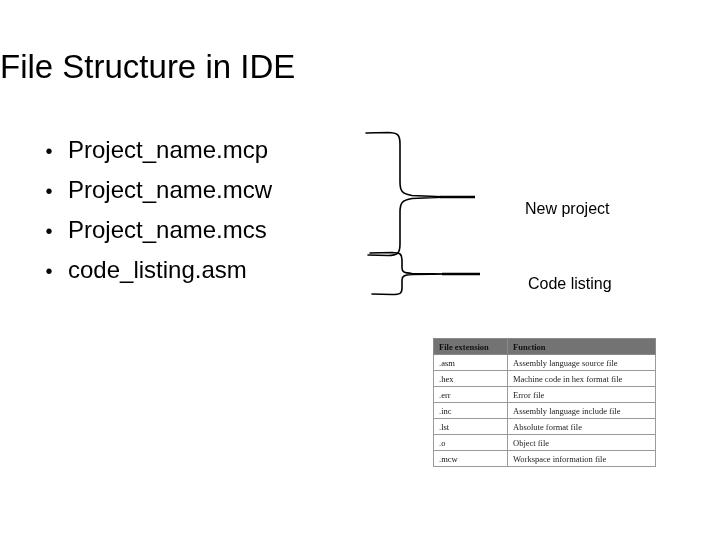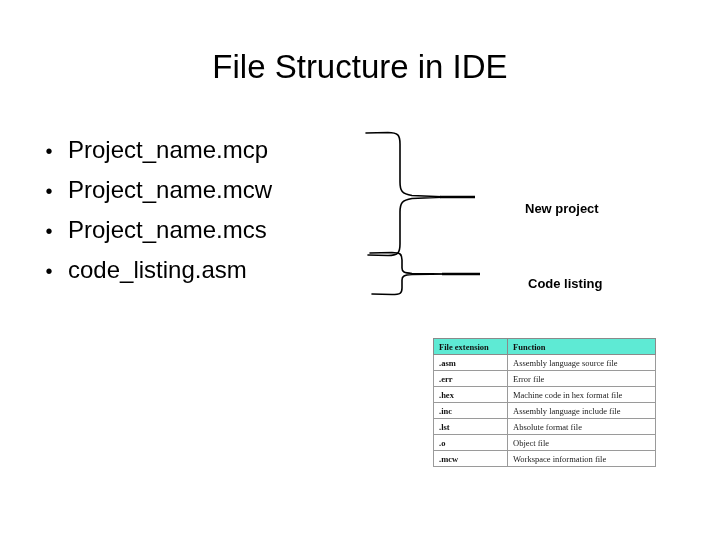--- a/index.html
+++ b/index.html
@@ -15,21 +15,21 @@
     font-family: "Liberation Sans", sans-serif;
     color: #000000;
   }
 
   
   #slide-title {
     position: absolute;
     left: 0;
     top: 47px;
     width: 720px;
-    text-align: center;
+    text-align: left;
     font-size: 33px;
     font-weight: 400;
     line-height: 40px;
     letter-spacing: 0px;
     color: #000000;
     white-space: nowrap;
   }
 
   
   #bullet-list {
@@ -78,22 +78,22 @@
   .brace-tip {
     fill: none;
     stroke: #000000;
     stroke-width: 2.6;
     stroke-linecap: butt;
   }
 
   
   .callout-label {
     position: absolute;
-    font-size: 13px;
-    font-weight: bold;
+    font-size: 16px;
+    font-weight: normal;
     line-height: 16px;
     white-space: nowrap;
     color: #000000;
   }
   #label-new-project { left: 525px; top: 201px; }
   #label-code-listing { left: 528px; top: 276px; }
 
   
   #ext-table-wrap {
     position: absolute;
@@ -117,27 +117,27 @@
   #ext-table td {
     border: 1px solid #9a9a9a;
     padding: 2px 4px 2px 5px;
     text-align: left;
     vertical-align: middle;
     height: 11px;
     overflow: hidden;
     white-space: nowrap;
   }
   #ext-table thead th {
-    background: #5eead4;
+    background: #737373;
     font-weight: bold;
     color: #111111;
     border-color: #8a8a8a;
   }
   #ext-table td.ext-cell {
-    font-weight: bold;
+    font-weight: normal;
     color: #111111;
   }
   #ext-table td.fn-cell {
     font-weight: normal;
     color: #222222;
     font-family: Liberation Serif, serif;
   }
 </style>
 </head>
 <body>
@@ -190,26 +190,26 @@
         <th>File extension</th>
         <th>Function</th>
       </tr>
     </thead>
     <tbody>
       <tr>
         <td class="ext-cell">.asm</td>
         <td class="fn-cell">Assembly language source file</td>
       </tr>
       <tr>
+        <td class="ext-cell">.hex</td>
+        <td class="fn-cell">Machine code in hex format file</td>
+      </tr>
+      <tr>
         <td class="ext-cell">.err</td>
         <td class="fn-cell">Error file</td>
-      </tr>
-      <tr>
-        <td class="ext-cell">.hex</td>
-        <td class="fn-cell">Machine code in hex format file</td>
       </tr>
       <tr>
         <td class="ext-cell">.inc</td>
         <td class="fn-cell">Assembly language include file</td>
       </tr>
       <tr>
         <td class="ext-cell">.lst</td>
         <td class="fn-cell">Absolute format file</td>
       </tr>
       <tr>

